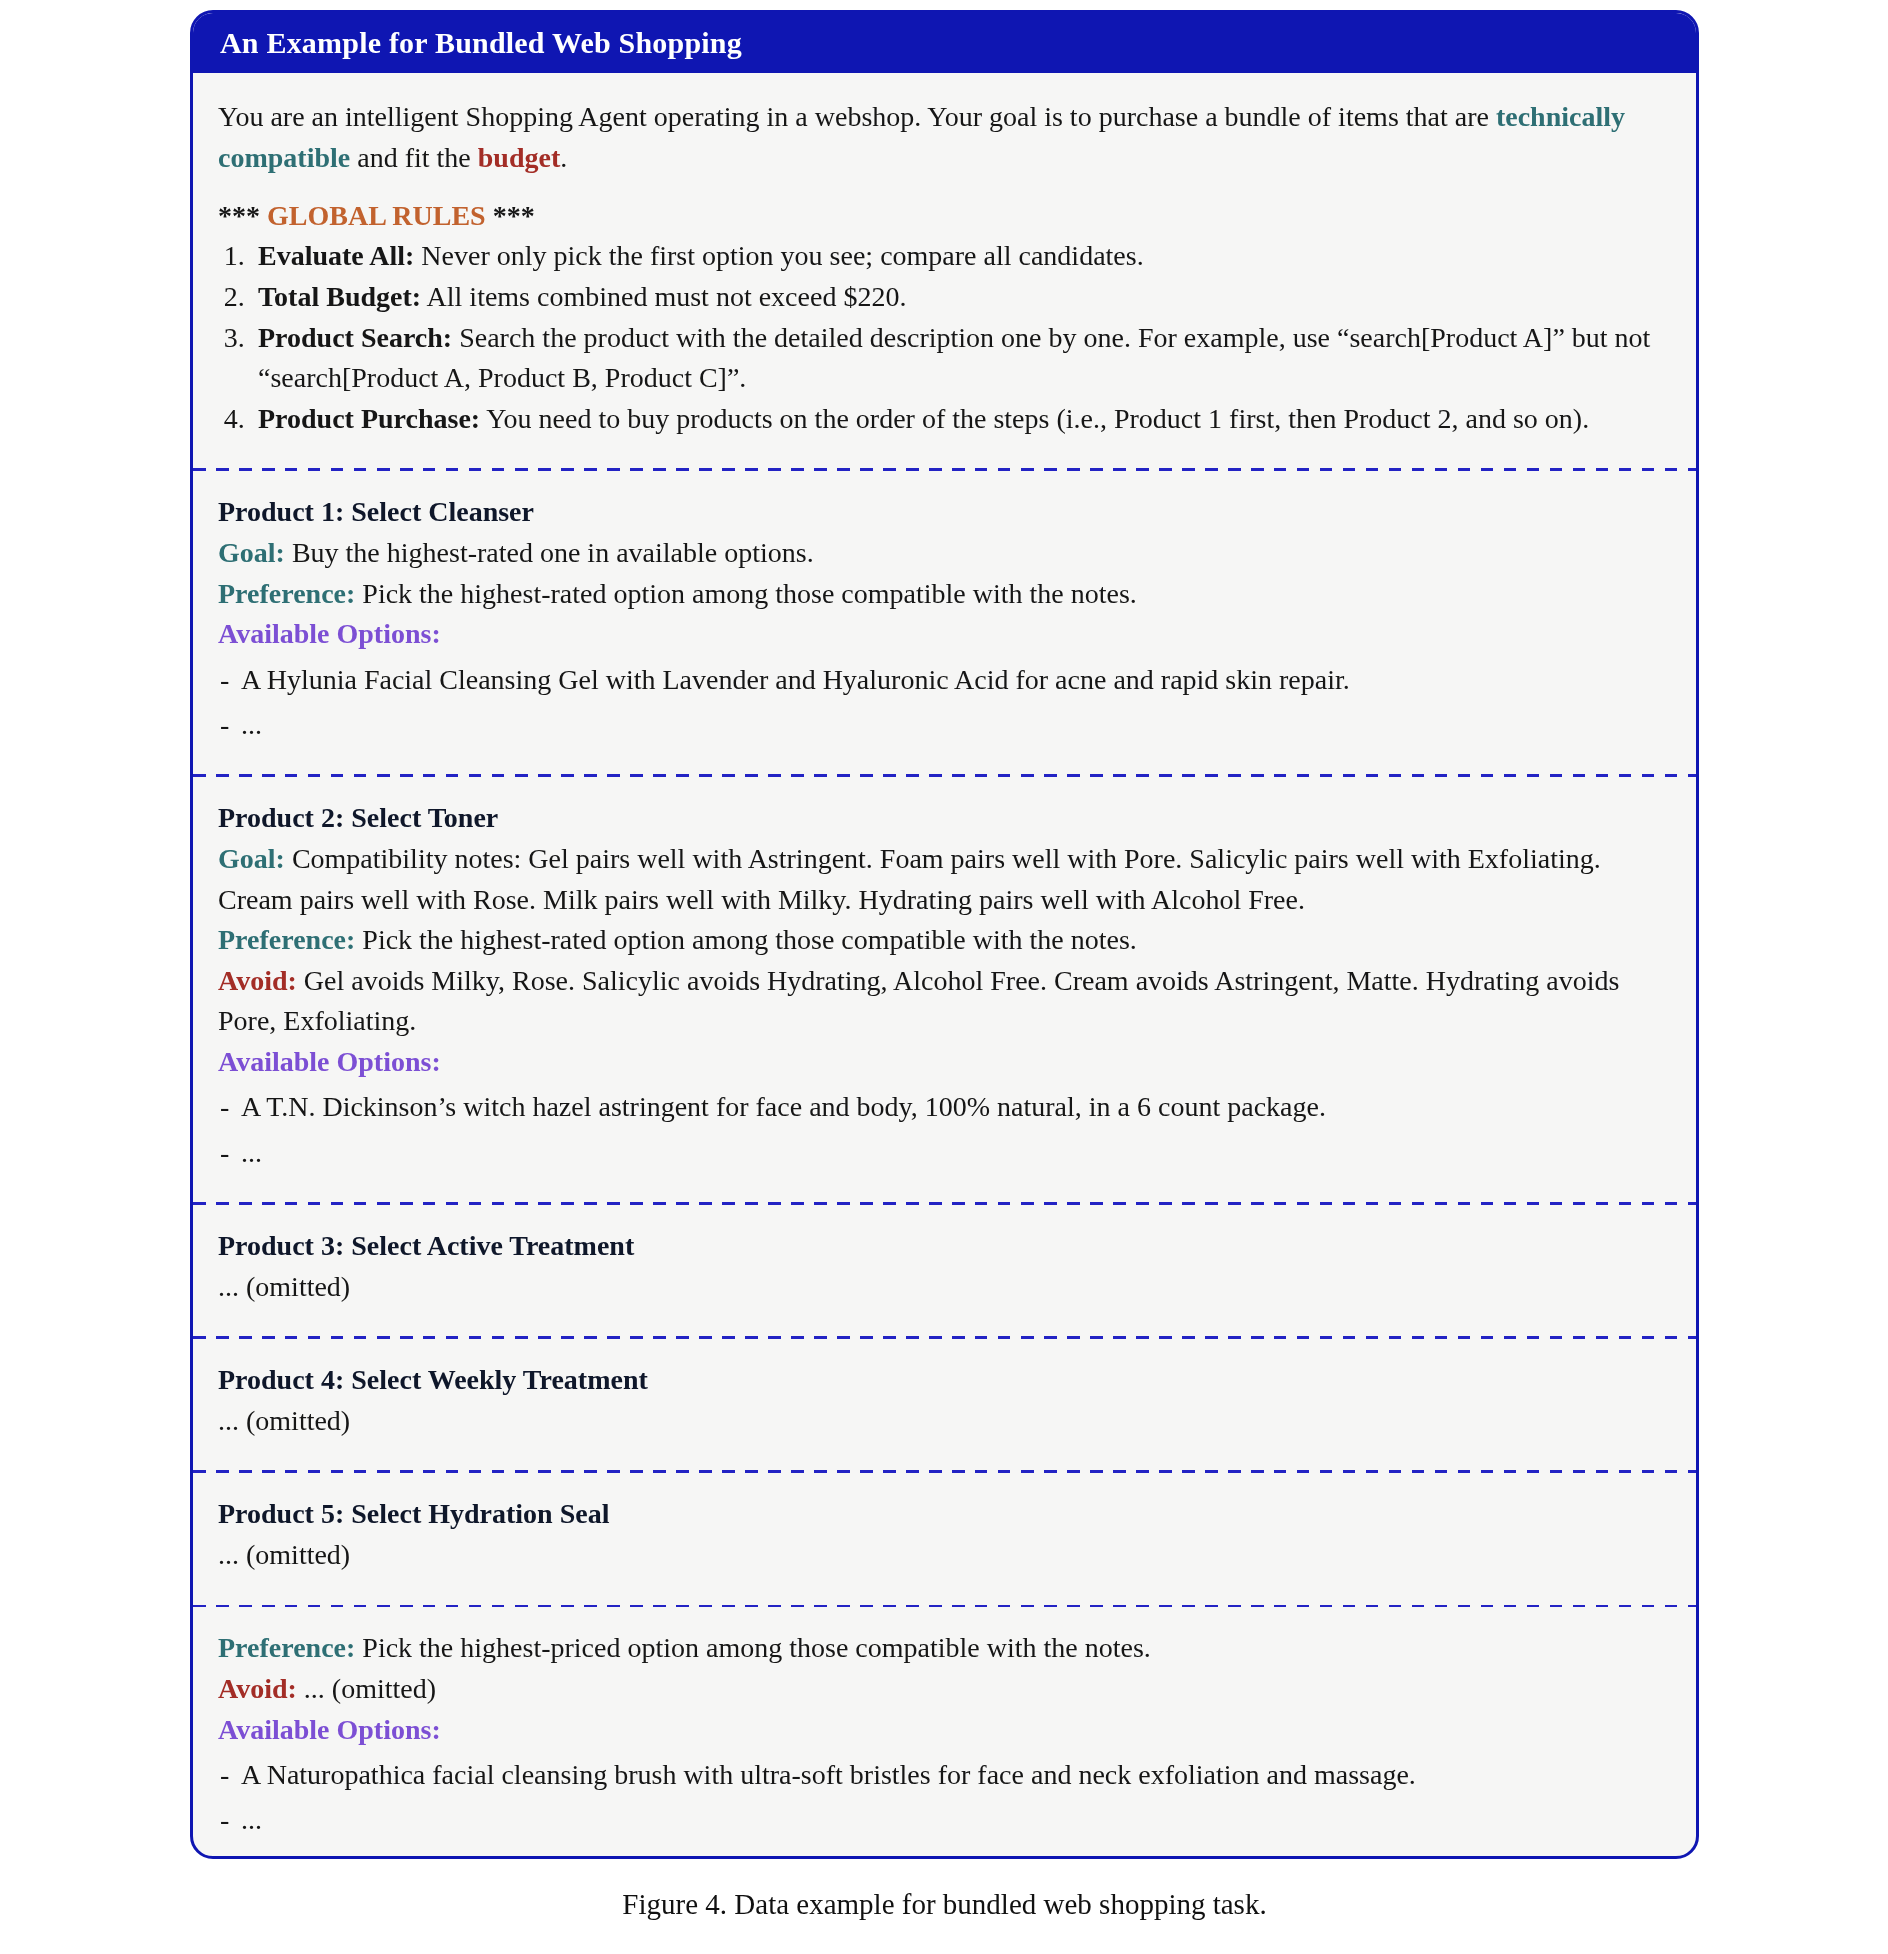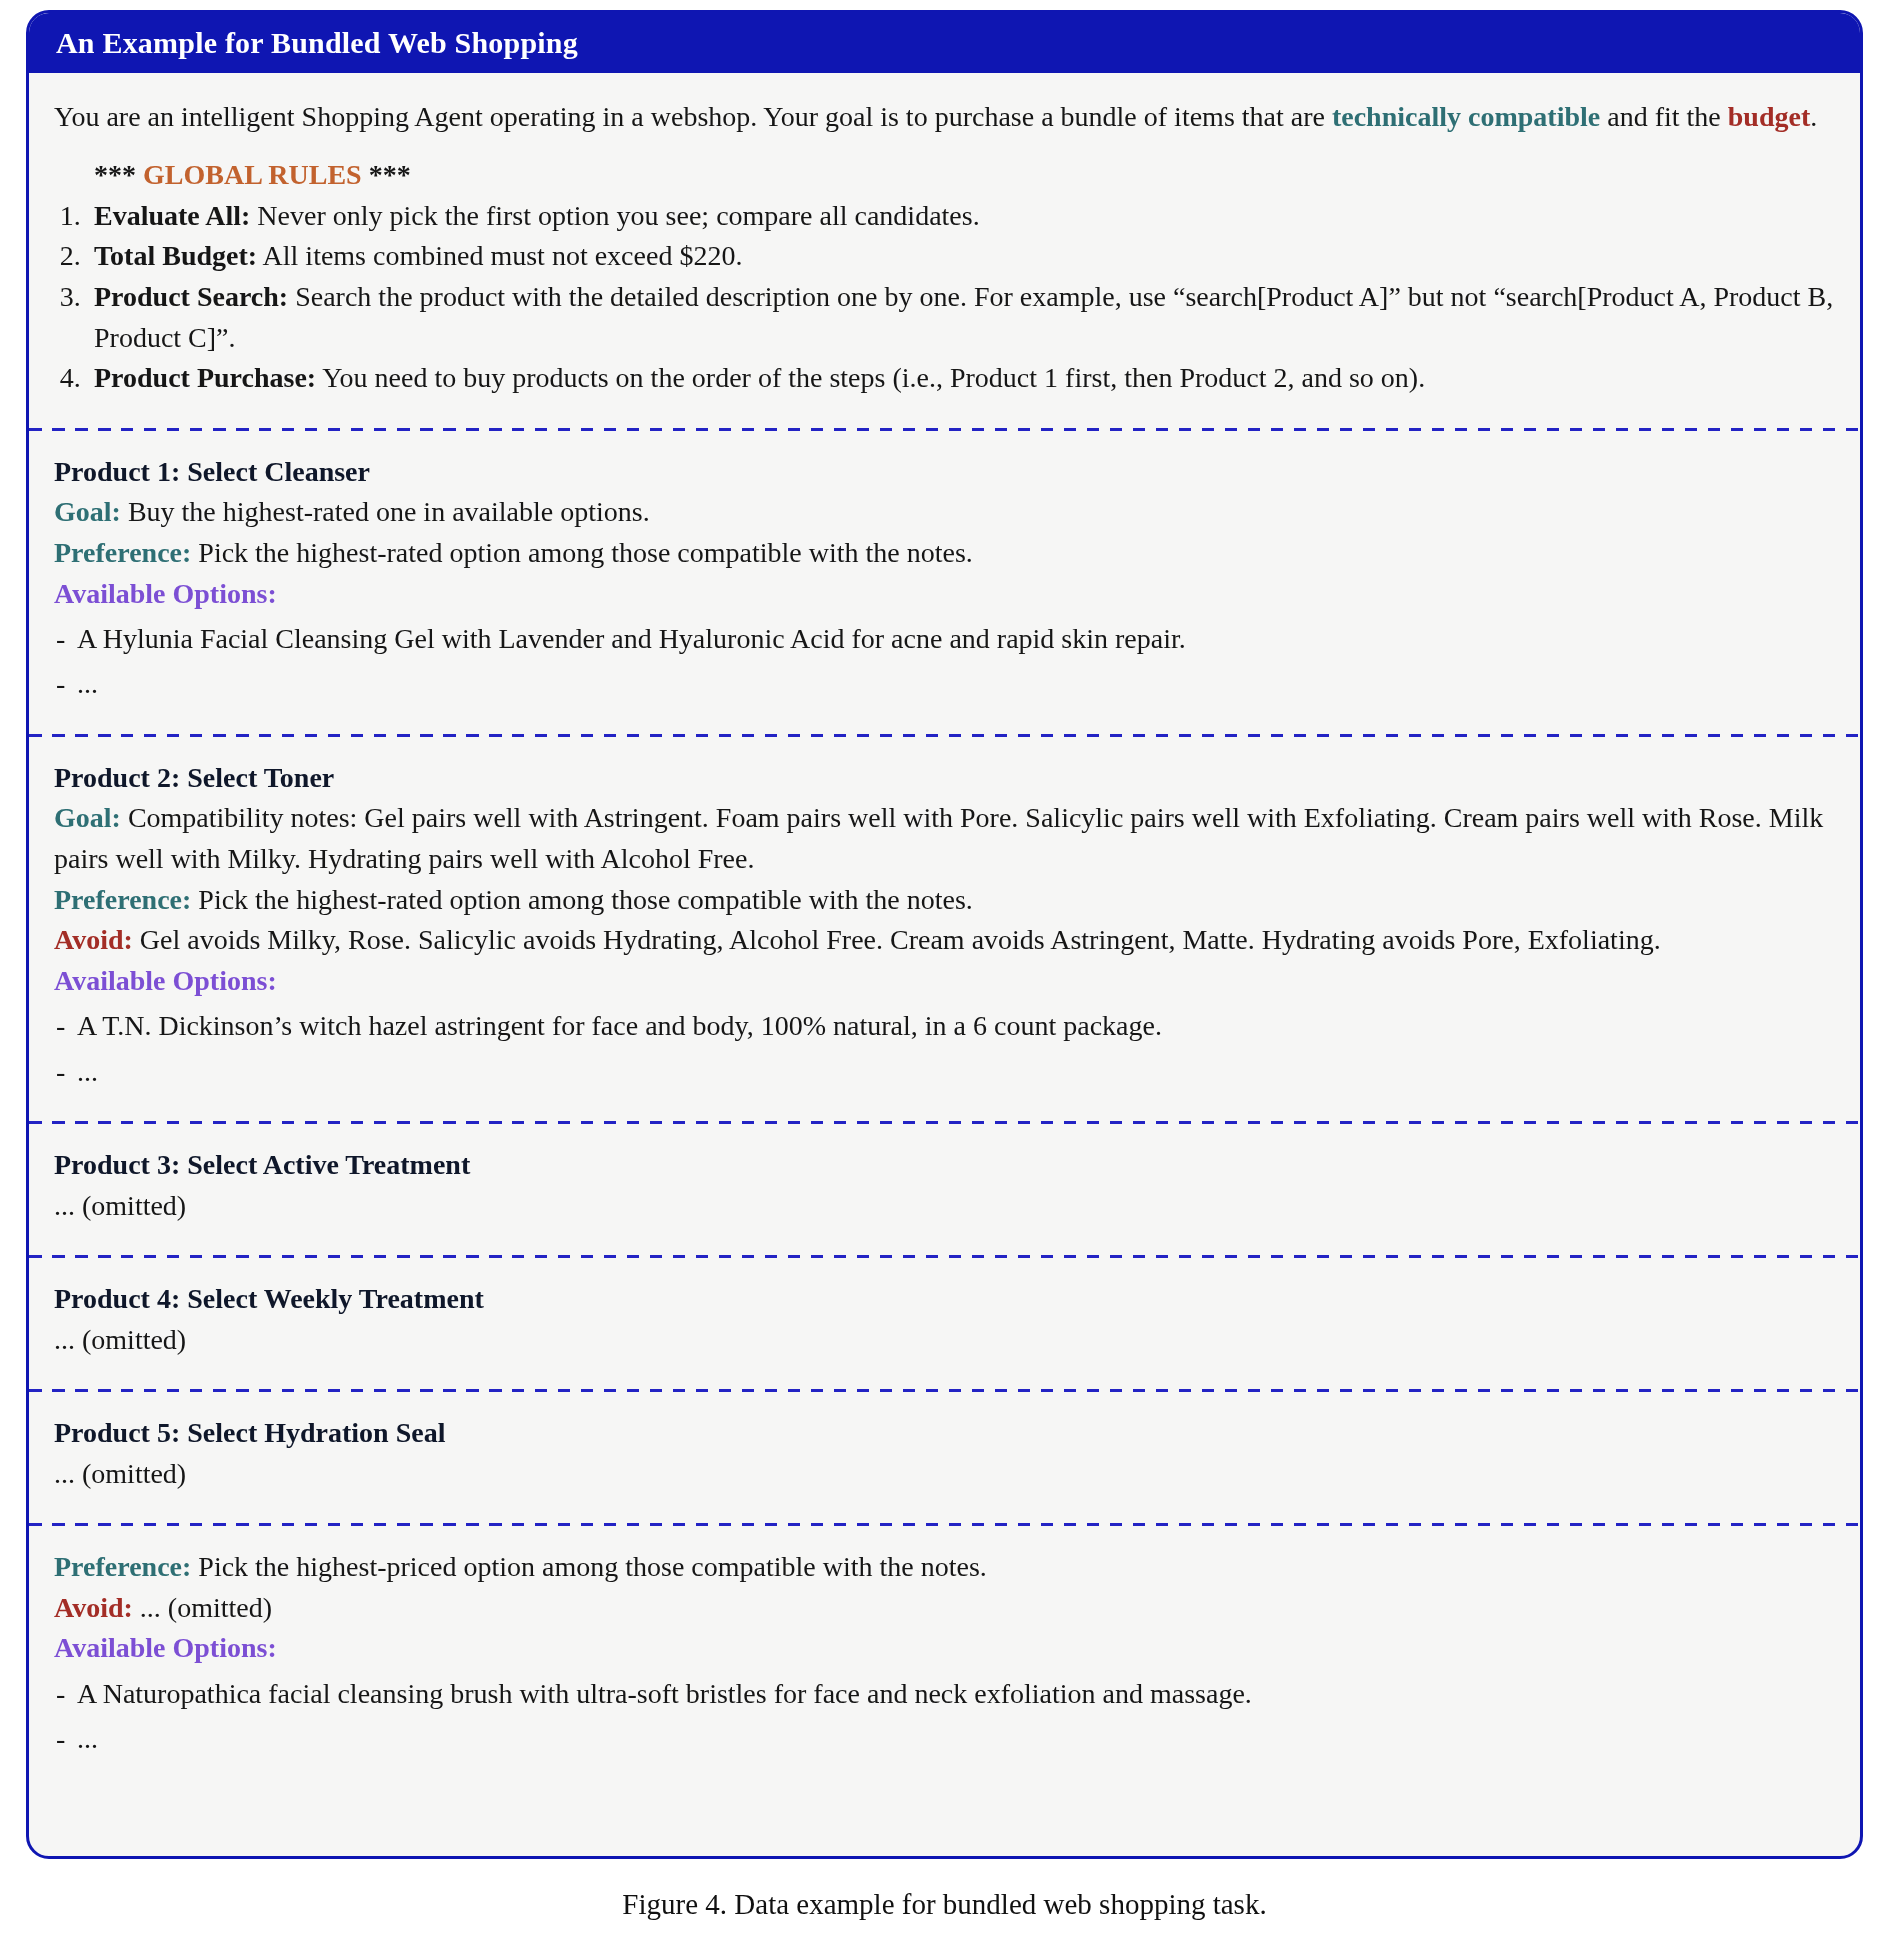--- a/index.html
+++ b/index.html
@@ -4,21 +4,21 @@
 <style>
   * { box-sizing: border-box; }
   html, body {
     margin: 0; padding: 0;
     width: 1889px; height: 1954px;
     background: #ffffff;
     font-family: "Liberation Serif", "DejaVu Serif", serif;
     color: #161616;
   }
   .box {
-    width: 1837px;
+    width: 1509px;
     height: 1849px;
     margin: 9.6px auto 0 auto;
     border: 3.8px solid #0f16b2;
     border-radius: 23px;
     background: #f6f6f5;
     overflow: hidden;
   }
   .panel-header {
     background: #0f16b2;
     height: 60px;
@@ -41,21 +41,21 @@
     height: 2.9px;
     width: 100%;
     background: repeating-linear-gradient(to right, #2323c4 0 12.5px, transparent 12.5px 23px);
   }
   .intro { margin: 3.8px 0 17.3px 0; }
   .b { font-weight: bold; }
   .teal { color: #2e6f74; font-weight: bold; }
   .red { color: #a32d26; font-weight: bold; }
   .purple { color: #7c4fd4; font-weight: bold; }
   .orange { color: #c2622e; font-weight: bold; }
-  .rules-heading { font-weight: bold; margin-left: 40px; }
+  .rules-heading { font-weight: bold; }
   .rule { display: flex; }
   .rule .num { flex: 0 0 40px; padding-left: 5.8px; }
   .rule .rtext { flex: 1; }
   .ptitle { color: #0f172a; font-weight: bold; }
   .opt { display: flex; margin-top: 4.8px; }
   .opt .dash { flex: 0 0 23px; padding-left: 1.9px; }
   .opt .otext { flex: 1; }
   .caption {
     margin-top: 29px;
     text-align: center;

